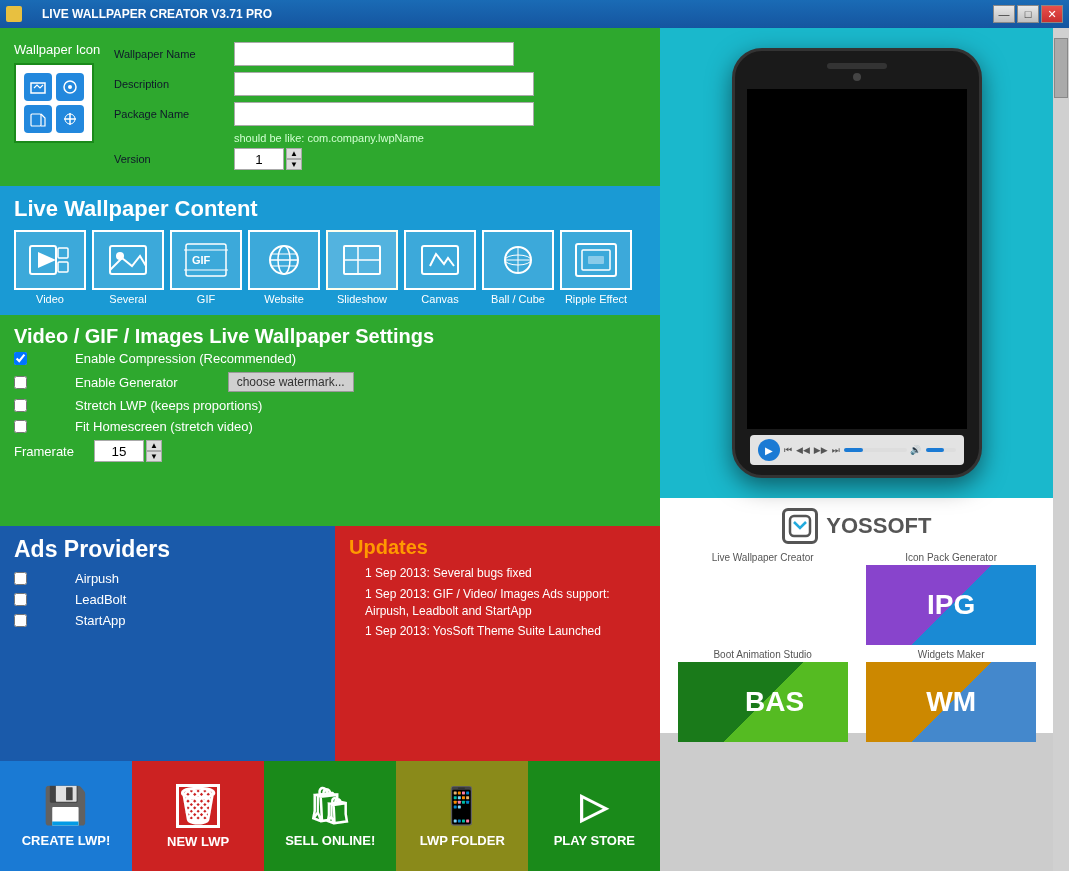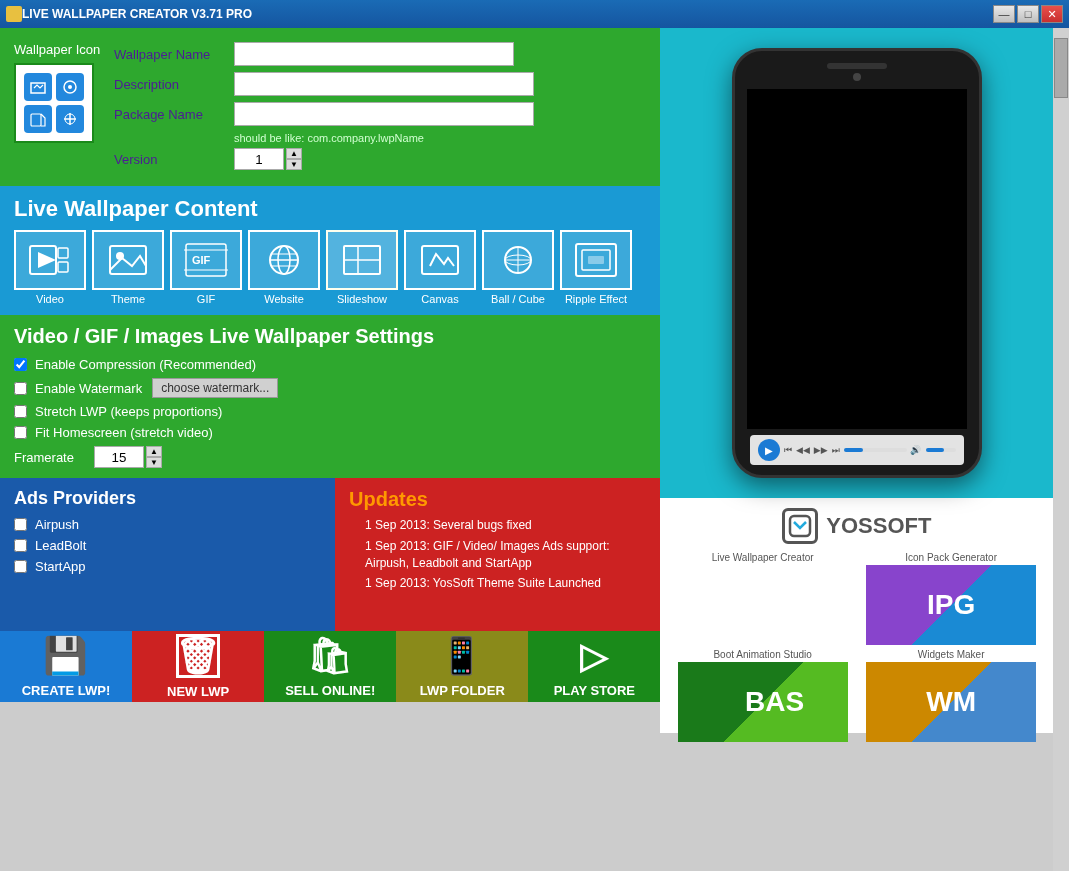--- a/index.html
+++ b/index.html
@@ -9,39 +9,39 @@
     .titlebar {
       background: linear-gradient(to bottom, #1a6bb5, #1555a0);
       color: white;
       height: 28px;
       display: flex;
       align-items: center;
       justify-content: space-between;
       padding: 0 6px;
       user-select: none;
     }
-    .titlebar-left { display: flex; align-items: center; gap: 0; font-size: 12px; font-weight: bold; }
+    .titlebar-left { display: flex; align-items: center; gap: 20px; font-size: 12px; font-weight: bold; }
     .titlebar-icon { width: 16px; height: 16px; background: #e8c040; border-radius: 2px; }
     .titlebar-controls { display: flex; gap: 2px; }
     .titlebar-btn {
       width: 22px; height: 18px; border: 1px solid #888; background: linear-gradient(to bottom, #e8e8e8, #c0c0c0);
       color: #333; font-size: 11px; cursor: pointer; display: flex; align-items: center; justify-content: center;
     }
     .titlebar-btn.close { background: linear-gradient(to bottom, #e8504a, #c83030); color: white; }
 
     
     .main-container { display: flex; width: 1069px; height: 843px; }
 
     
-    .left-panel { width: 676px; height: 674px; display: flex; flex-direction: column; }
+    .left-panel { width: 676px; height: 843px; display: flex; flex-direction: column; }
 
     
     .form-area { background: #2ea82e; padding: 10px 14px; color: white; }
     .form-row { display: flex; align-items: center; margin-bottom: 6px; }
-    .form-label { width: 120px; font-size: 13px; color: #4c1d95; }
+    .form-label { width: 120px; font-size: 11px; color: #0f172a; }
     .form-input { height: 24px; background: white; border: 1px solid #aaa; }
     .name-input { width: 280px; }
     .desc-input { width: 300px; }
     .pkg-input { width: 300px; }
     .form-hint { font-size: 11px; color: #d0ffd0; margin-left: 120px; margin-bottom: 4px; }
     .version-input { width: 50px; height: 22px; border: 1px solid #aaa; text-align: center; }
     .spinner { display: inline-flex; flex-direction: column; margin-left: 2px; }
     .spinner-btn { width: 16px; height: 11px; background: #ddd; border: 1px solid #aaa; font-size: 8px; cursor: pointer; display: flex; align-items: center; justify-content: center; line-height: 1; }
 
     
@@ -63,35 +63,35 @@
     }
     .content-type-icon {
       width: 72px; height: 60px; border: 2px solid white; background: rgba(255,255,255,0.15);
       display: flex; align-items: center; justify-content: center; margin-bottom: 3px;
       font-size: 22px; color: white; position: relative;
     }
     .content-type-icon.active { border-color: #ffe; background: rgba(255,255,255,0.25); }
 
     
     .settings-section { background: #2ea82e; padding: 10px 14px; color: white; flex: 1; }
-    .settings-title { font-size: 20px; font-weight: bold; margin-bottom: 9px; }
-    .checkbox-row { display: flex; align-items: center; margin-bottom: 6px; font-size: 13px; }
+    .settings-title { font-size: 20px; font-weight: bold; margin-bottom: 3px; }
+    .checkbox-row { display: flex; align-items: center; margin-bottom: 6px; font-size: 13px; gap: 40px; }
     .checkbox-row input[type=checkbox] { margin-right: 8px; }
     .choose-btn {
       margin-left: 10px; padding: 2px 8px; background: #d0d0d0; border: 1px solid #999;
       font-size: 12px; cursor: pointer; color: #333;
     }
     .framerate-row { display: flex; align-items: center; margin-top: 4px; }
     .framerate-label { width: 80px; }
     .framerate-input { width: 50px; height: 22px; text-align: center; border: 1px solid #aaa; }
 
     
     .bottom-area { display: flex; height: 235px; }
     .ads-section { background: #1a5aaa; padding: 10px 14px; color: white; width: 335px; }
-    .ads-title { font-size: 18px; font-weight: bold; margin-bottom: 8px; }
+    .ads-title { font-size: 23px; font-weight: bold; margin-bottom: 8px; }
     .updates-section { background: #cc2222; padding: 10px 14px; color: white; flex: 1; }
     .updates-title { font-size: 20px; font-weight: bold; color: #ff9900; margin-bottom: 6px; }
     .update-item { font-size: 12px; margin-bottom: 4px; line-height: 1.4; margin-left: 16px; }
 
     
     .action-buttons { display: flex; height: 110px; }
     .action-btn {
       flex: 1; display: flex; flex-direction: column; align-items: center; justify-content: center;
       color: white; font-size: 13px; font-weight: bold; cursor: pointer; border: none;
       gap: 6px;
@@ -230,21 +230,21 @@
         </div>
 
         <div class="content-type">
           <div class="content-type-icon">
             <svg width="44" height="36" viewBox="0 0 44 36">
                 <rect x="4" y="4" width="36" height="28" rx="2" fill="none" stroke="white" stroke-width="2"></rect>
                 <circle cx="14" cy="14" r="4" fill="white"></circle>
                 <polyline points="4,28 16,16 26,24 34,14 40,24" fill="none" stroke="white" stroke-width="2"></polyline>
               </svg>
           </div>
-          <span>Theme</span>
+          <span>Several</span>
         </div>
 
         <div class="content-type">
           <div class="content-type-icon">
             <svg width="44" height="36" viewBox="0 0 44 36">
                 <rect x="2" y="2" width="40" height="32" rx="2" fill="none" stroke="white" stroke-width="1.5"></rect>
                 <line x1="0" y1="8" x2="44" y2="8" stroke="white" stroke-width="1"></line>
                 <line x1="0" y1="28" x2="44" y2="28" stroke="white" stroke-width="1"></line>
                 <text x="8" y="22" fill="white" font-size="11" font-weight="bold">GIF</text>
               </svg>
@@ -312,21 +312,21 @@
     </div>
 
     <div class="settings-section">
       <div class="settings-title">Video / GIF / Images Live Wallpaper Settings</div>
       <div class="checkbox-row">
         <input type="checkbox" checked="" style="">
         <span>Enable Compression (Recommended)</span>
       </div>
       <div class="checkbox-row">
         <input type="checkbox" style="">
-        <span>Enable Watermark</span>
+        <span>Enable Generator</span>
         <button class="choose-btn">choose watermark...</button>
       </div>
       <div class="checkbox-row">
         <input type="checkbox" style="">
         <span>Stretch LWP (keeps proportions)</span>
       </div>
       <div class="checkbox-row">
         <input type="checkbox" style="">
         <span>Fit Homescreen (stretch video)</span>
       </div>

